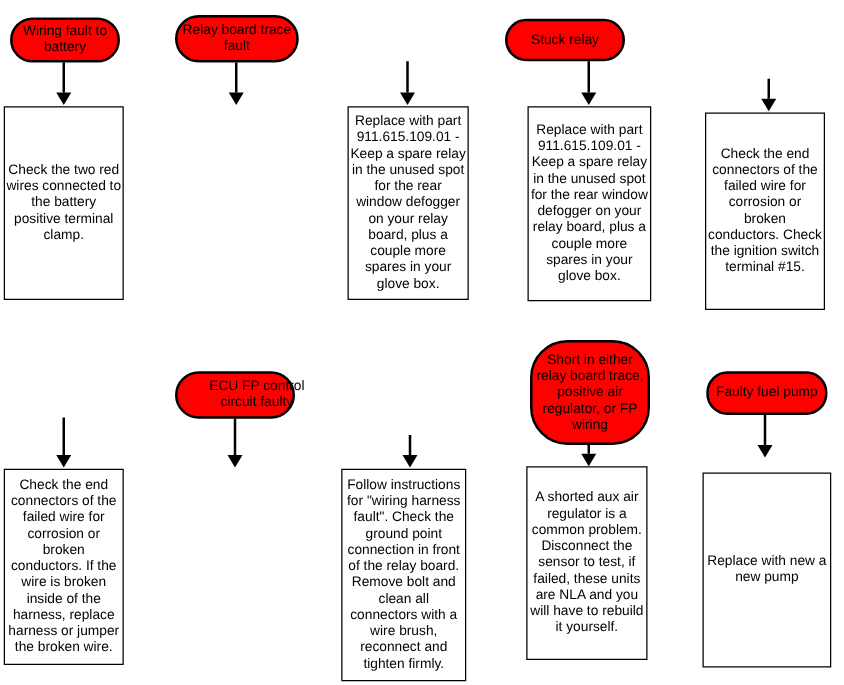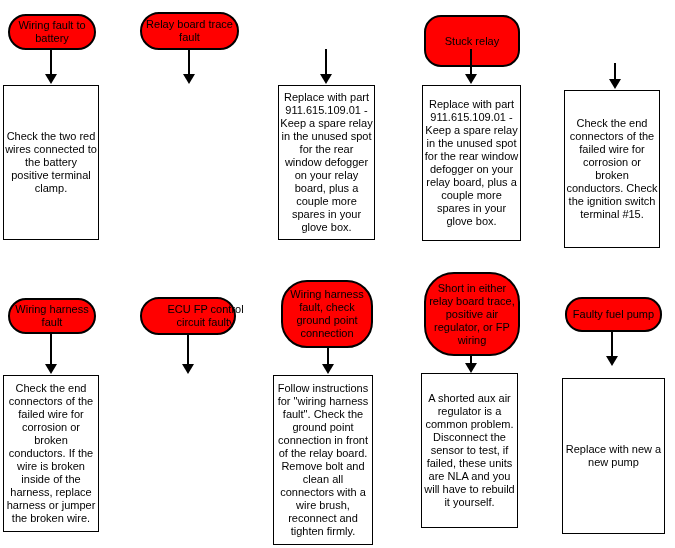--- a/index.html
+++ b/index.html
@@ -94,61 +94,55 @@
   </div>
 
   <div class="arrow" style="left:320px; top:49px; height:35px;">
     <div class="arrow-line"></div>
     <div class="arrow-head"></div>
   </div>
   <div class="box" style="left:278px; top:85px; width:97px; height:155px;">
     <span class="lbl">Replace with part 911.615.109.01 - Keep a spare relay in the unused spot for the rear window defogger on your relay board, plus a couple more spares in your glove box.</span>
   </div>
 
-  <div class="oval" style="left:424px; top:15px; width:96px; height:52px; border-radius:17px;">
+  <div class="oval" style="left:404px; top:15px; width:96px; height:34px; border-radius:17px;">
     <span class="lbl" style="width:92px;">Stuck relay</span>
   </div>
   <div class="arrow" style="left:465px; top:49px; height:35px;">
     <div class="arrow-line"></div>
     <div class="arrow-head"></div>
   </div>
   <div class="box" style="left:422px; top:85px; width:99px; height:156px;">
     <span class="lbl">Replace with part 911.615.109.01 - Keep a spare relay in the unused spot for the rear window defogger on your relay board, plus a couple more spares in your glove box.</span>
   </div>
 
   <div class="arrow" style="left:609px; top:63px; height:26px;">
     <div class="arrow-line"></div>
     <div class="arrow-head"></div>
   </div>
   <div class="box" style="left:564px; top:90px; width:96px; height:158px;">
     <span class="lbl">Check the end connectors of the failed wire for corrosion or broken conductors. Check the ignition switch terminal #15.</span>
   </div>
 
-  <div class="oval" style="left:8px; top:298px; width:88px; height:36px; border-radius:18px;">
-    <span class="lbl" style="width:84px;">Wiring harness fault</span>
-  </div>
   <div class="arrow" style="left:45px; top:334px; height:40px;">
     <div class="arrow-line"></div>
     <div class="arrow-head"></div>
   </div>
   <div class="box" style="left:3px; top:375px; width:96px; height:157px;">
     <span class="lbl">Check the end connectors of the failed wire for corrosion or broken conductors. If the wire is broken inside of the harness, replace harness or jumper the broken wire.</span>
   </div>
 
   <div class="oval" style="left:140px; top:297px; width:96px; height:38px; border-radius:19px;">
     <span class="lbl" style="width:92px;margin-left:35px;">ECU FP control circuit faulty</span>
   </div>
   <div class="arrow" style="left:182px; top:335px; height:39px;">
     <div class="arrow-line"></div>
     <div class="arrow-head"></div>
   </div>
 
-  <div class="oval" style="left:281px; top:280px; width:92px; height:68px; border-radius:26px;">
-    <span class="lbl" style="width:88px;">Wiring harness fault, check ground point connection</span>
-  </div>
   <div class="arrow" style="left:322px; top:348px; height:26px;">
     <div class="arrow-line"></div>
     <div class="arrow-head"></div>
   </div>
   <div class="box" style="left:273px; top:375px; width:100px; height:170px;">
     <span class="lbl">Follow instructions for "wiring harness fault". Check the ground point connection in front of the relay board. Remove bolt and clean all connectors with a wire brush, reconnect and tighten firmly.</span>
   </div>
 
   <div class="oval" style="left:424px; top:272px; width:96px; height:84px; border-radius:30px;">
     <span class="lbl" style="width:94px;">Short in either relay board trace, positive air regulator, or FP wiring</span>

